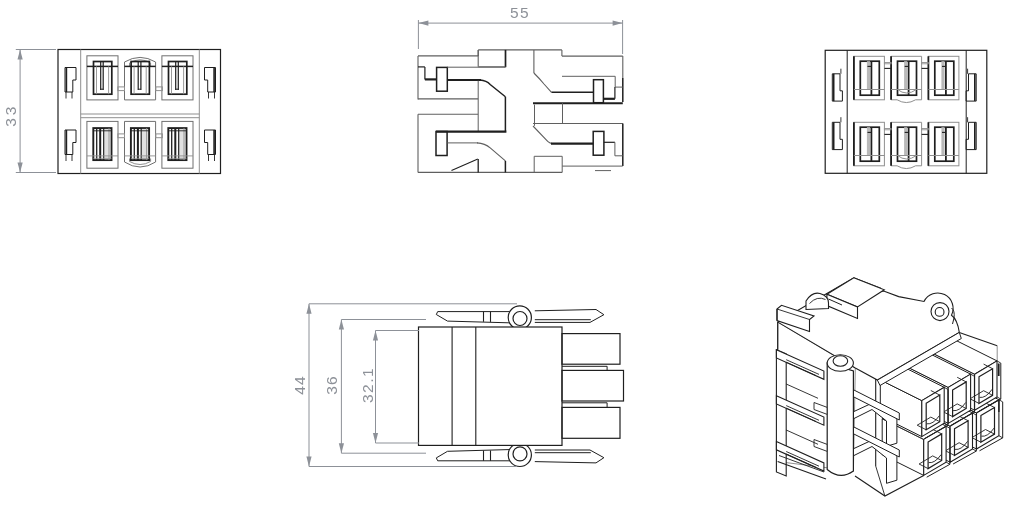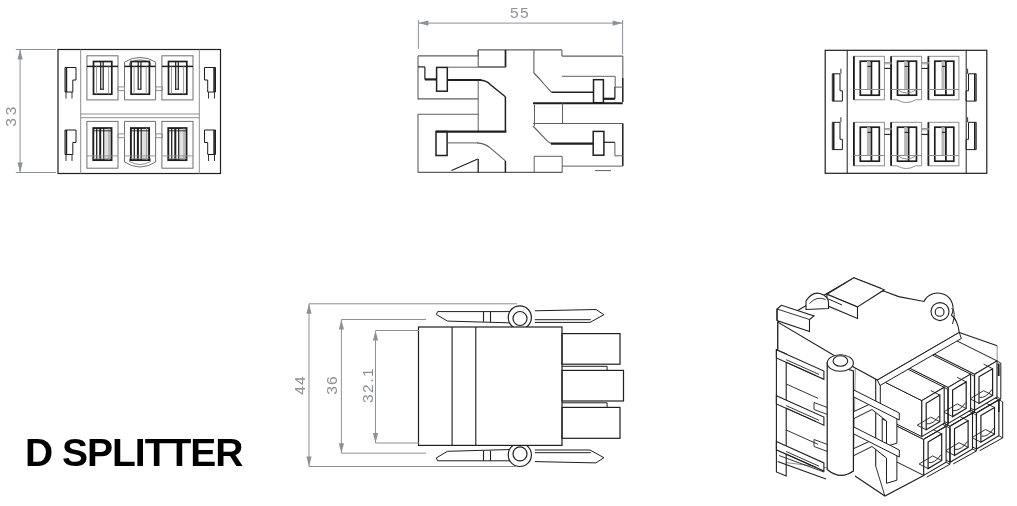--- a/index.html
+++ b/index.html
@@ -385,13 +385,12 @@
 <path d="M776.4,441.6 L823.9,462.9 L823.9,471.1 L776.4,449.8 Z" stroke="#1f1f1f" stroke-width="1.1" fill="white"></path>
 <line x1="786.2" y1="451.5" x2="819.0" y2="466.2" stroke="#1f1f1f" stroke-width="0.9"></line>
 <line x1="786.2" y1="454.0" x2="816.0" y2="467.4" stroke="#1f1f1f" stroke-width="0.9"></line>
 <line x1="786.2" y1="384.0" x2="818.0" y2="398.3" stroke="#1f1f1f" stroke-width="0.9"></line>
 <line x1="786.2" y1="430.0" x2="818.0" y2="444.3" stroke="#1f1f1f" stroke-width="0.9"></line>
 <path d="M777.6,461.5 L826.0,479.0" stroke="#1f1f1f" stroke-width="1.1" fill="none"></path>
 <path d="M779.0,455.5 L824.0,472.0" stroke="#1f1f1f" stroke-width="0.9" fill="none"></path>
 <path d="M855.0,476.0 L884.9,496.0 L923.7,475.4" stroke="#1f1f1f" stroke-width="1.1" fill="none"></path>
 <path d="M875.7,466.0 L884.9,496.0" stroke="#1f1f1f" stroke-width="0.9" fill="none"></path>
 </svg>
-<div class="title">D SPLITTER</div>
 </div>
 </body></html>

